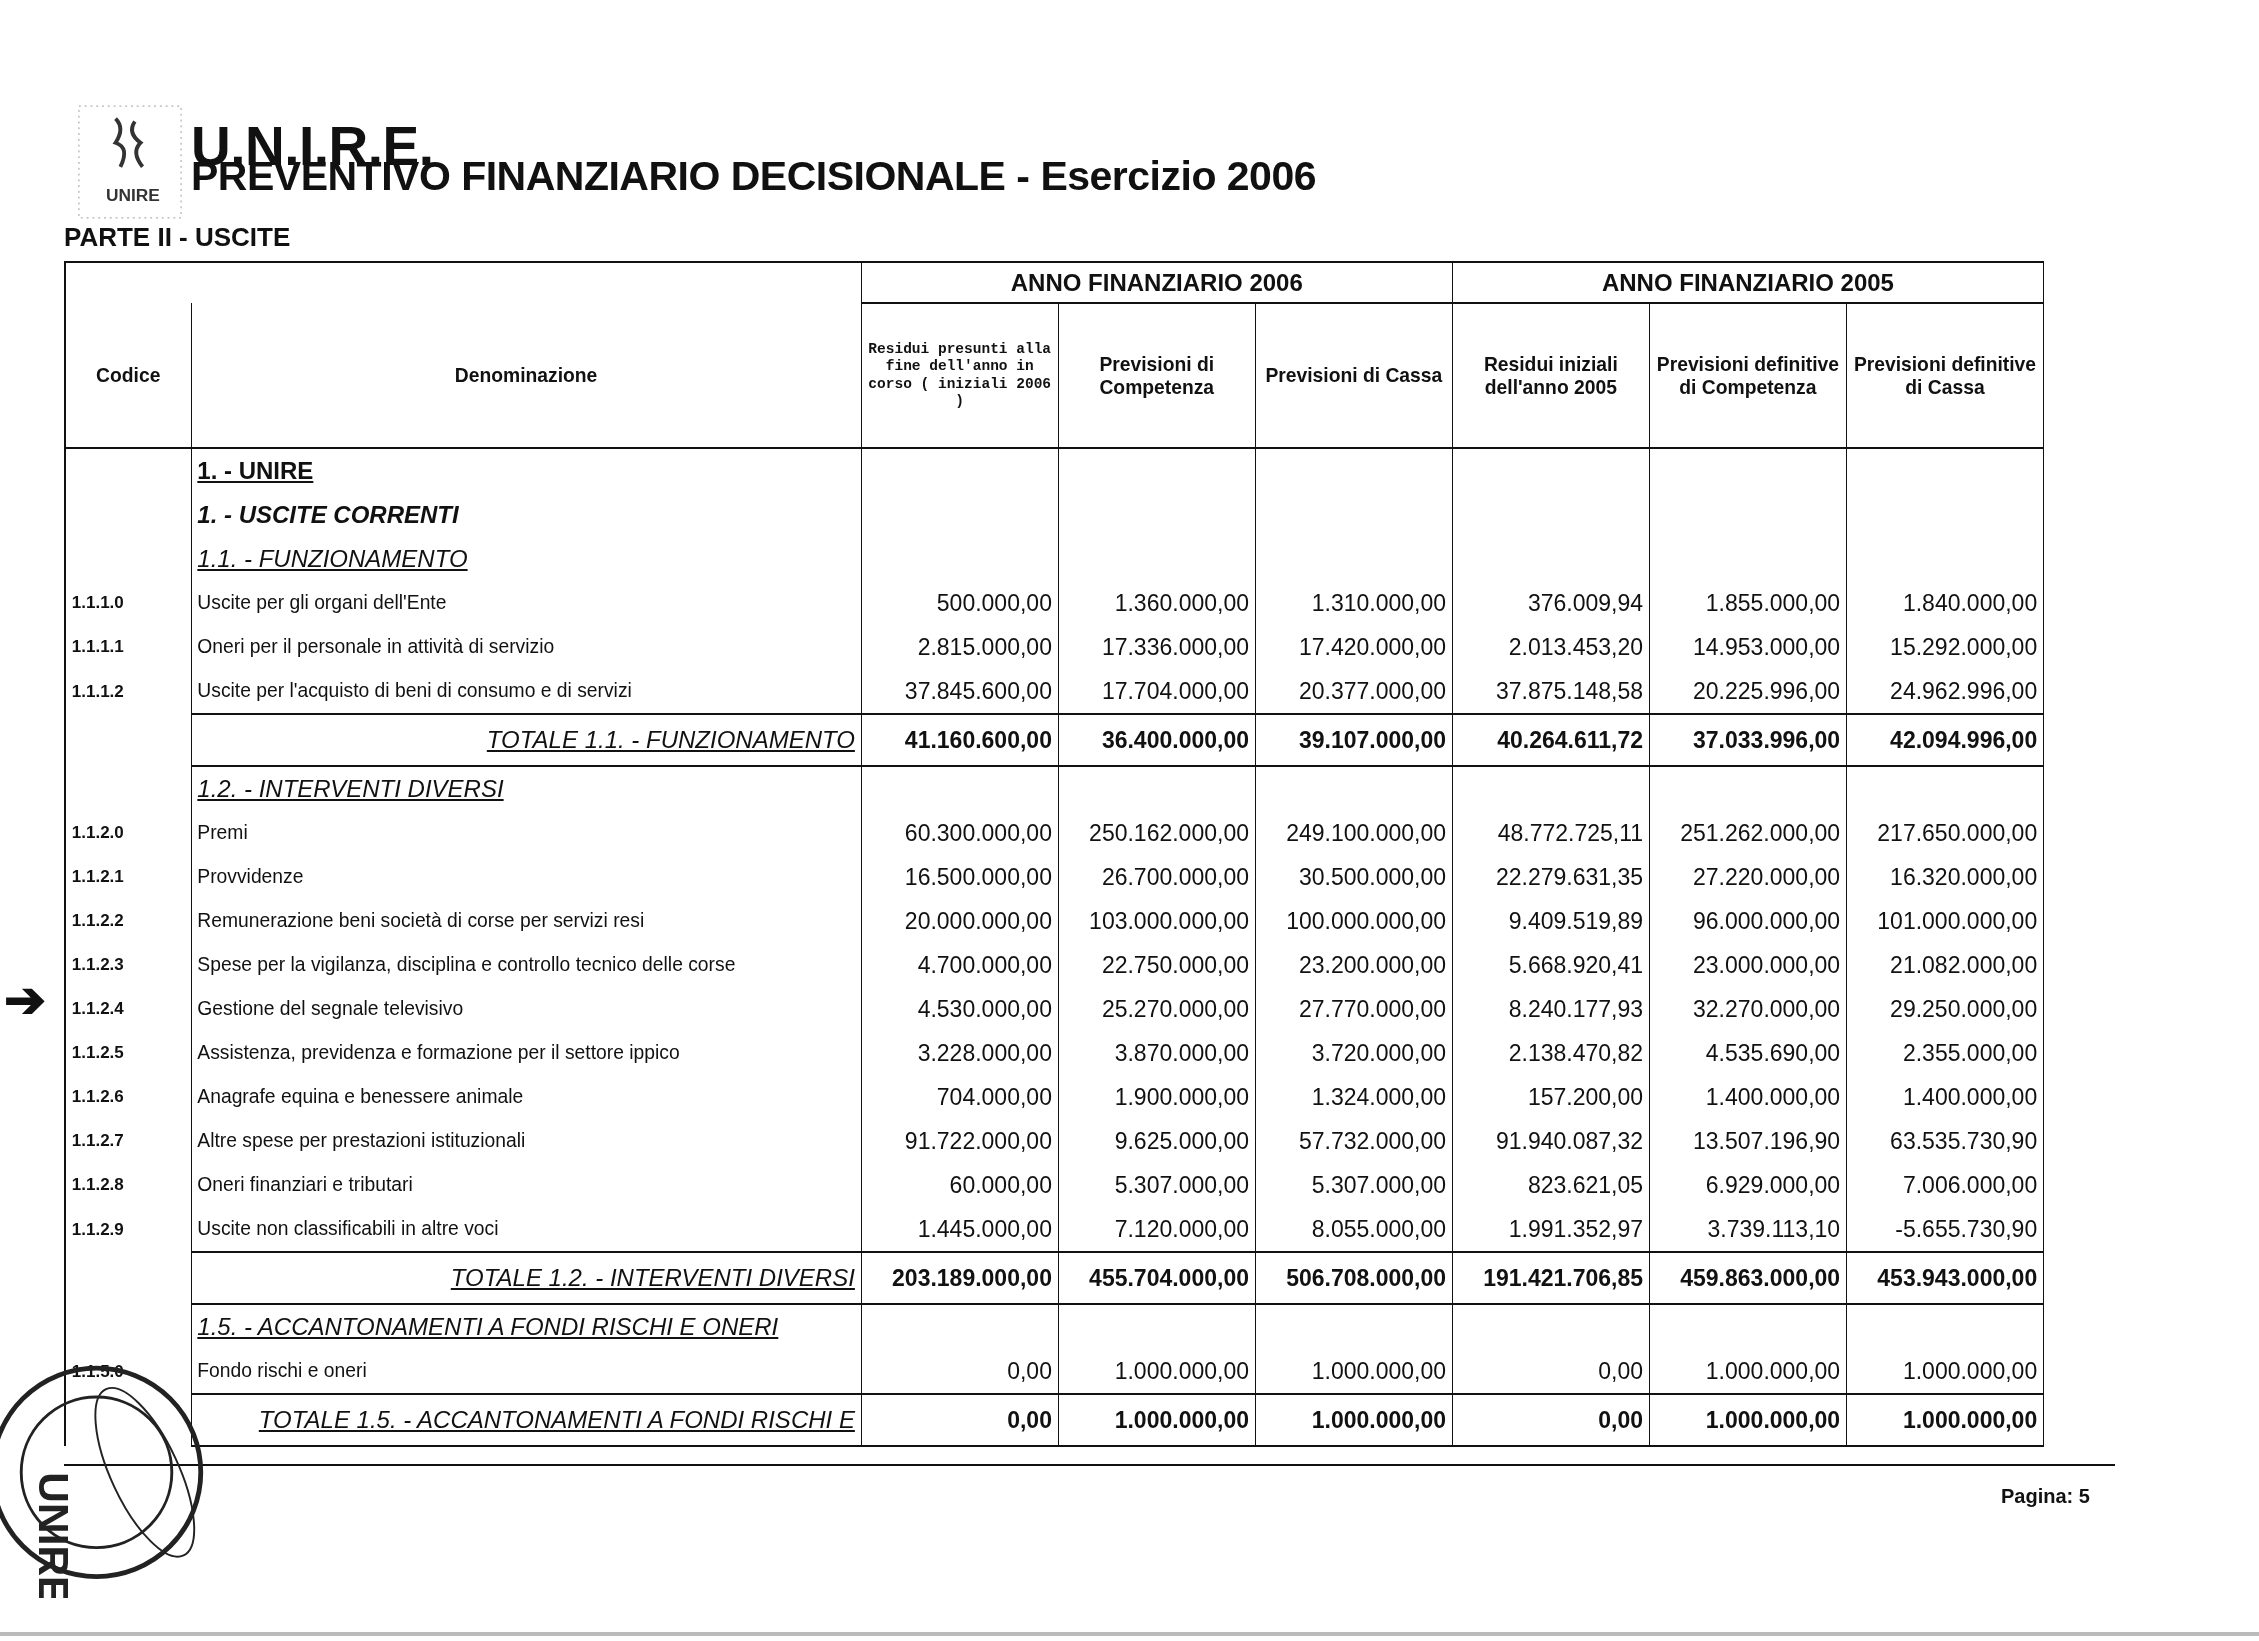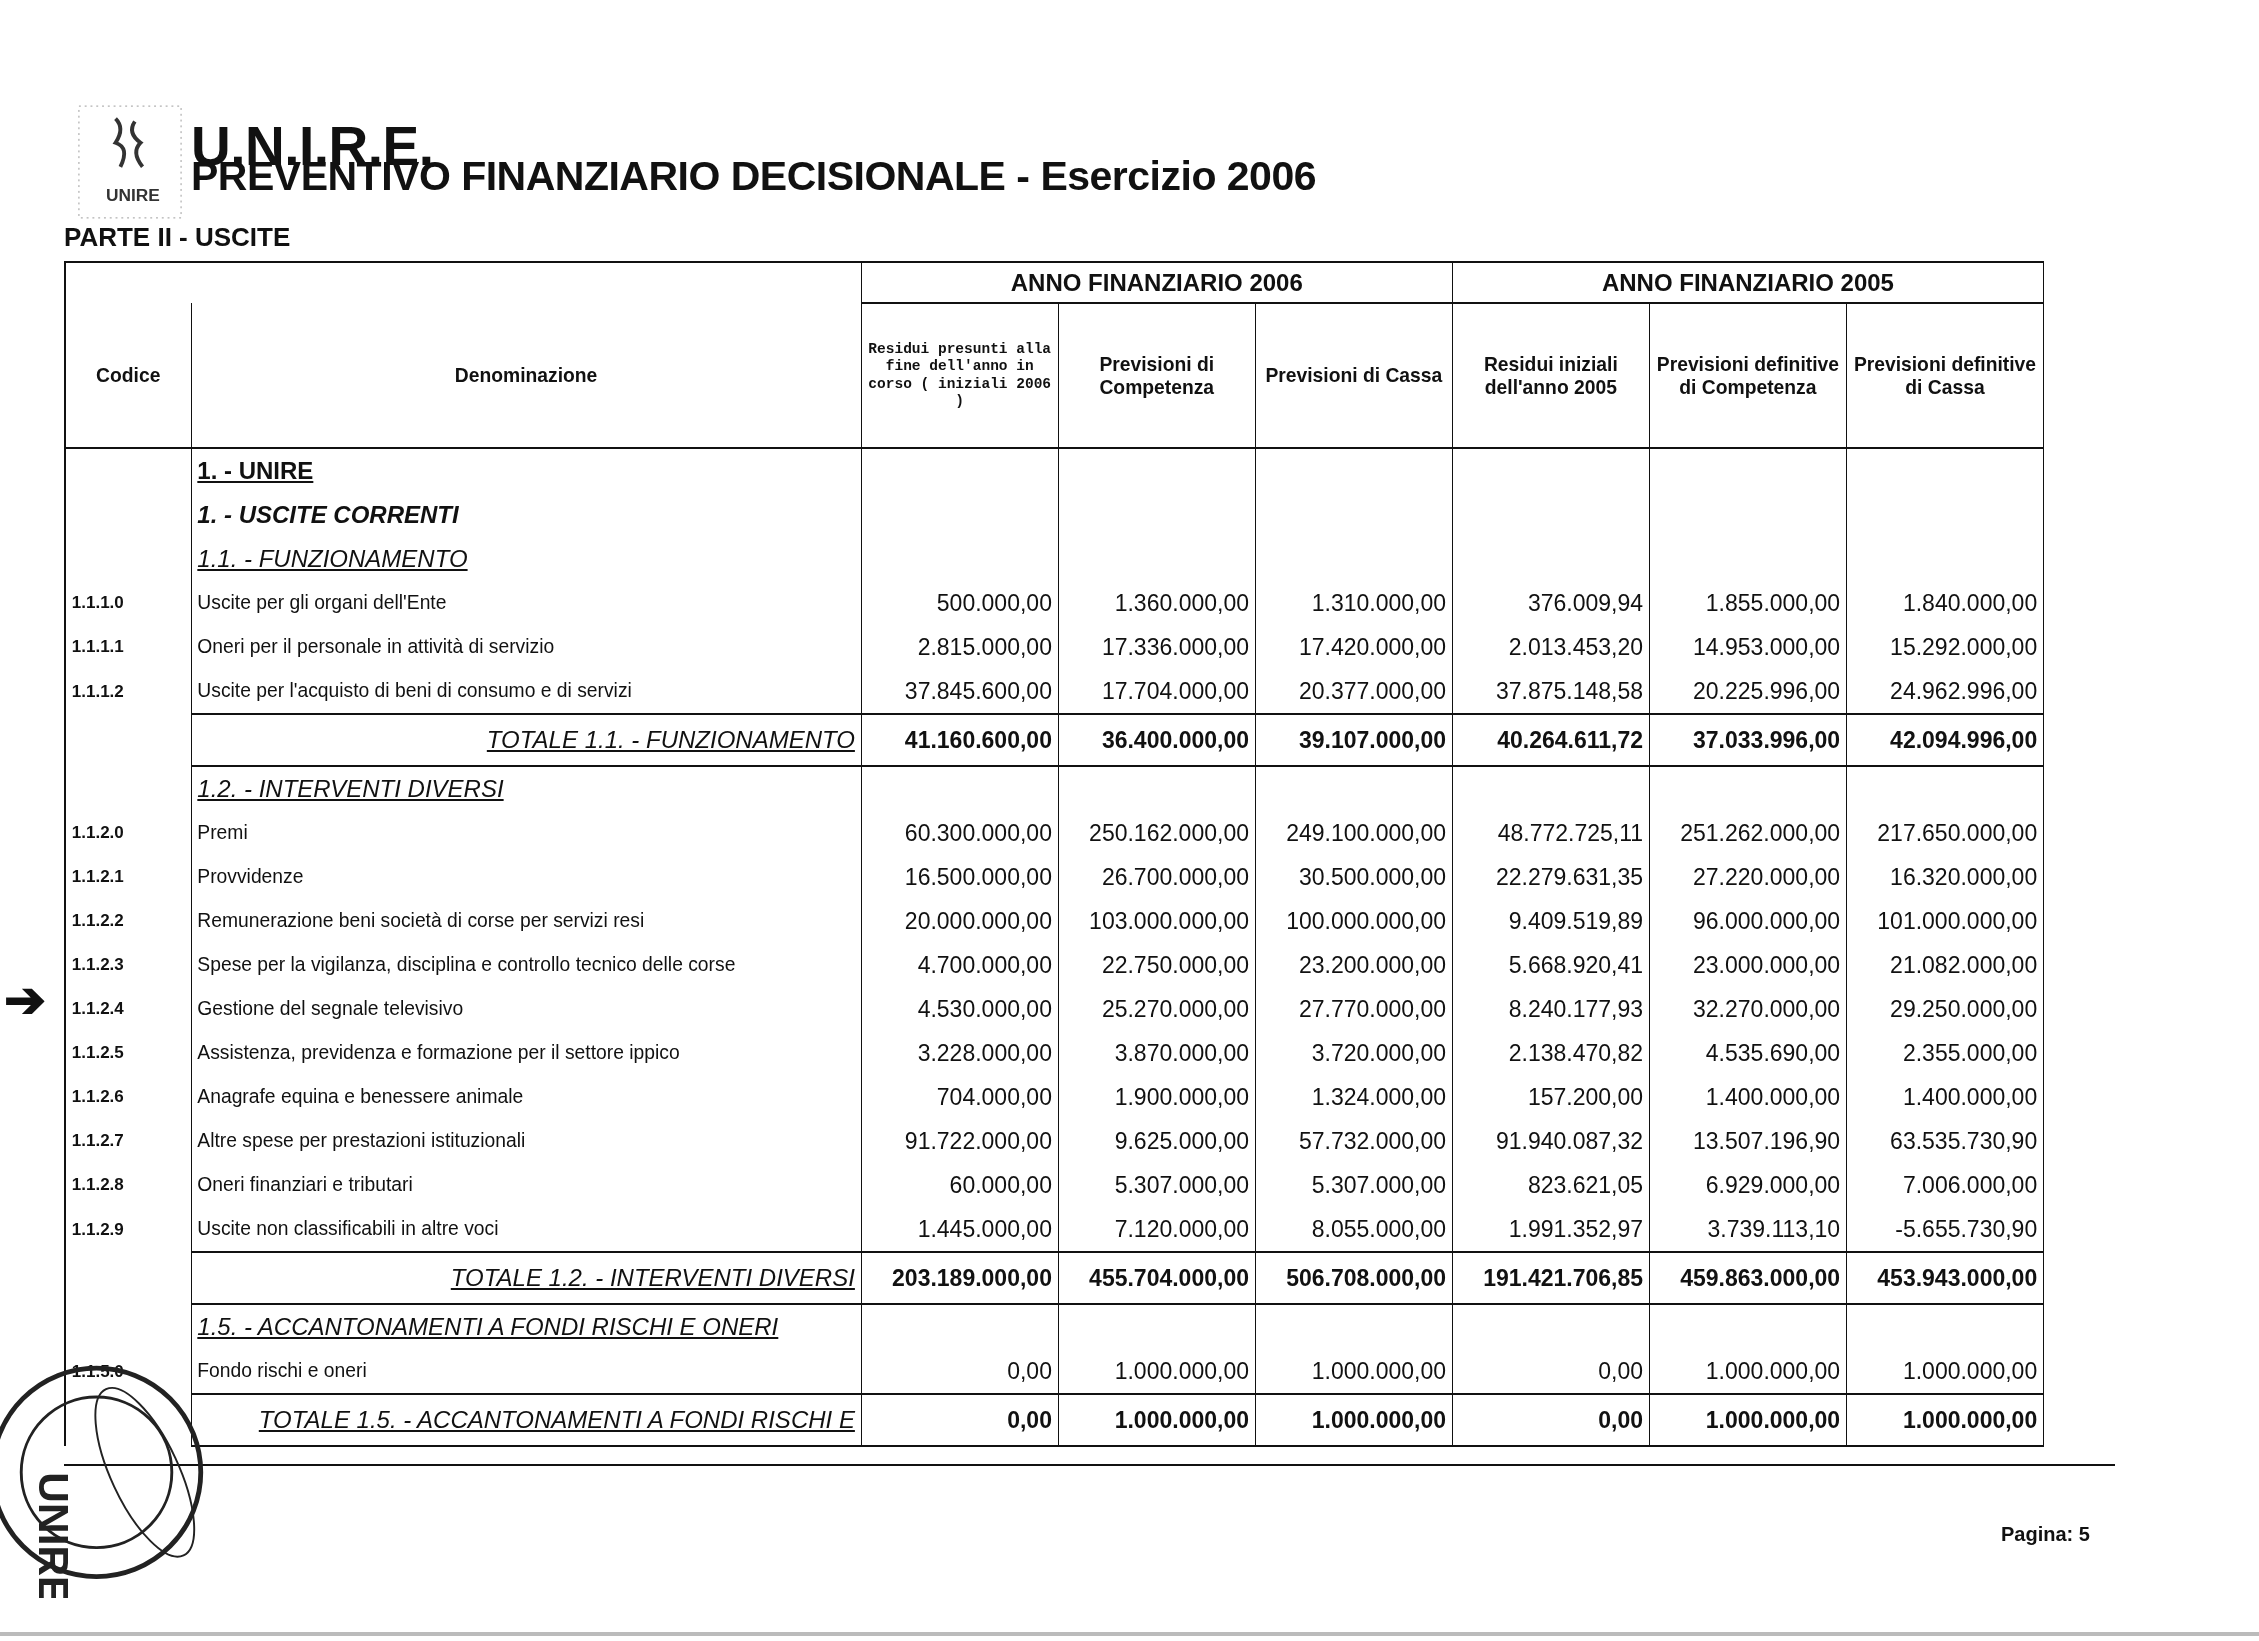--- a/index.html
+++ b/index.html
@@ -24,21 +24,21 @@
   td.d{font-size:19.3px;}
   .sec1{font-weight:bold;font-size:24px;text-decoration:underline;}
   .sec2{font-weight:bold;font-style:italic;font-size:24px;}
   .sec3{font-style:italic;font-size:24px;text-decoration:underline;}
   tr.total td{border-top:2.9px solid #111;border-bottom:2.9px solid #111;height:50px;}
   tr.total td.n{font-weight:bold;}
   .totlab{text-align:right;font-style:italic;font-size:24px;text-decoration:underline;white-space:nowrap;overflow:hidden;}
   .leftborder{border-left:2.9px solid #111 !important;}
   .arrow{position:absolute;left:3.9px;top:971px;font-size:50px;font-weight:bold;}
   .bottomline{position:absolute;left:64px;top:1464px;width:2051px;border-top:2.9px solid #111;}
-  .pagina{position:absolute;left:2001px;top:1485px;font-size:20px;font-weight:bold;margin-top:38px;}
+  .pagina{position:absolute;left:2001px;top:1485px;font-size:20px;font-weight:bold;}
   .stamp{position:absolute;left:0;top:1337px;width:222px;height:261px;}
   .scanline{position:absolute;left:0;top:1632px;width:2259px;height:3.9px;background:#bbb;}
 </style>
 </head>
 <body>
 
 <svg class="logo" viewBox="0 0 110 120">
   <rect x="2" y="2" width="106" height="116" fill="none" stroke="#999" stroke-dasharray="2 4"></rect>
   <path d="M40 15 q10 10 0 25 q15 5 5 25" stroke="#333" stroke-width="4" fill="none"></path>
   <path d="M60 18 q-8 12 6 22 q-10 10 2 25" stroke="#333" stroke-width="4" fill="none"></path>

